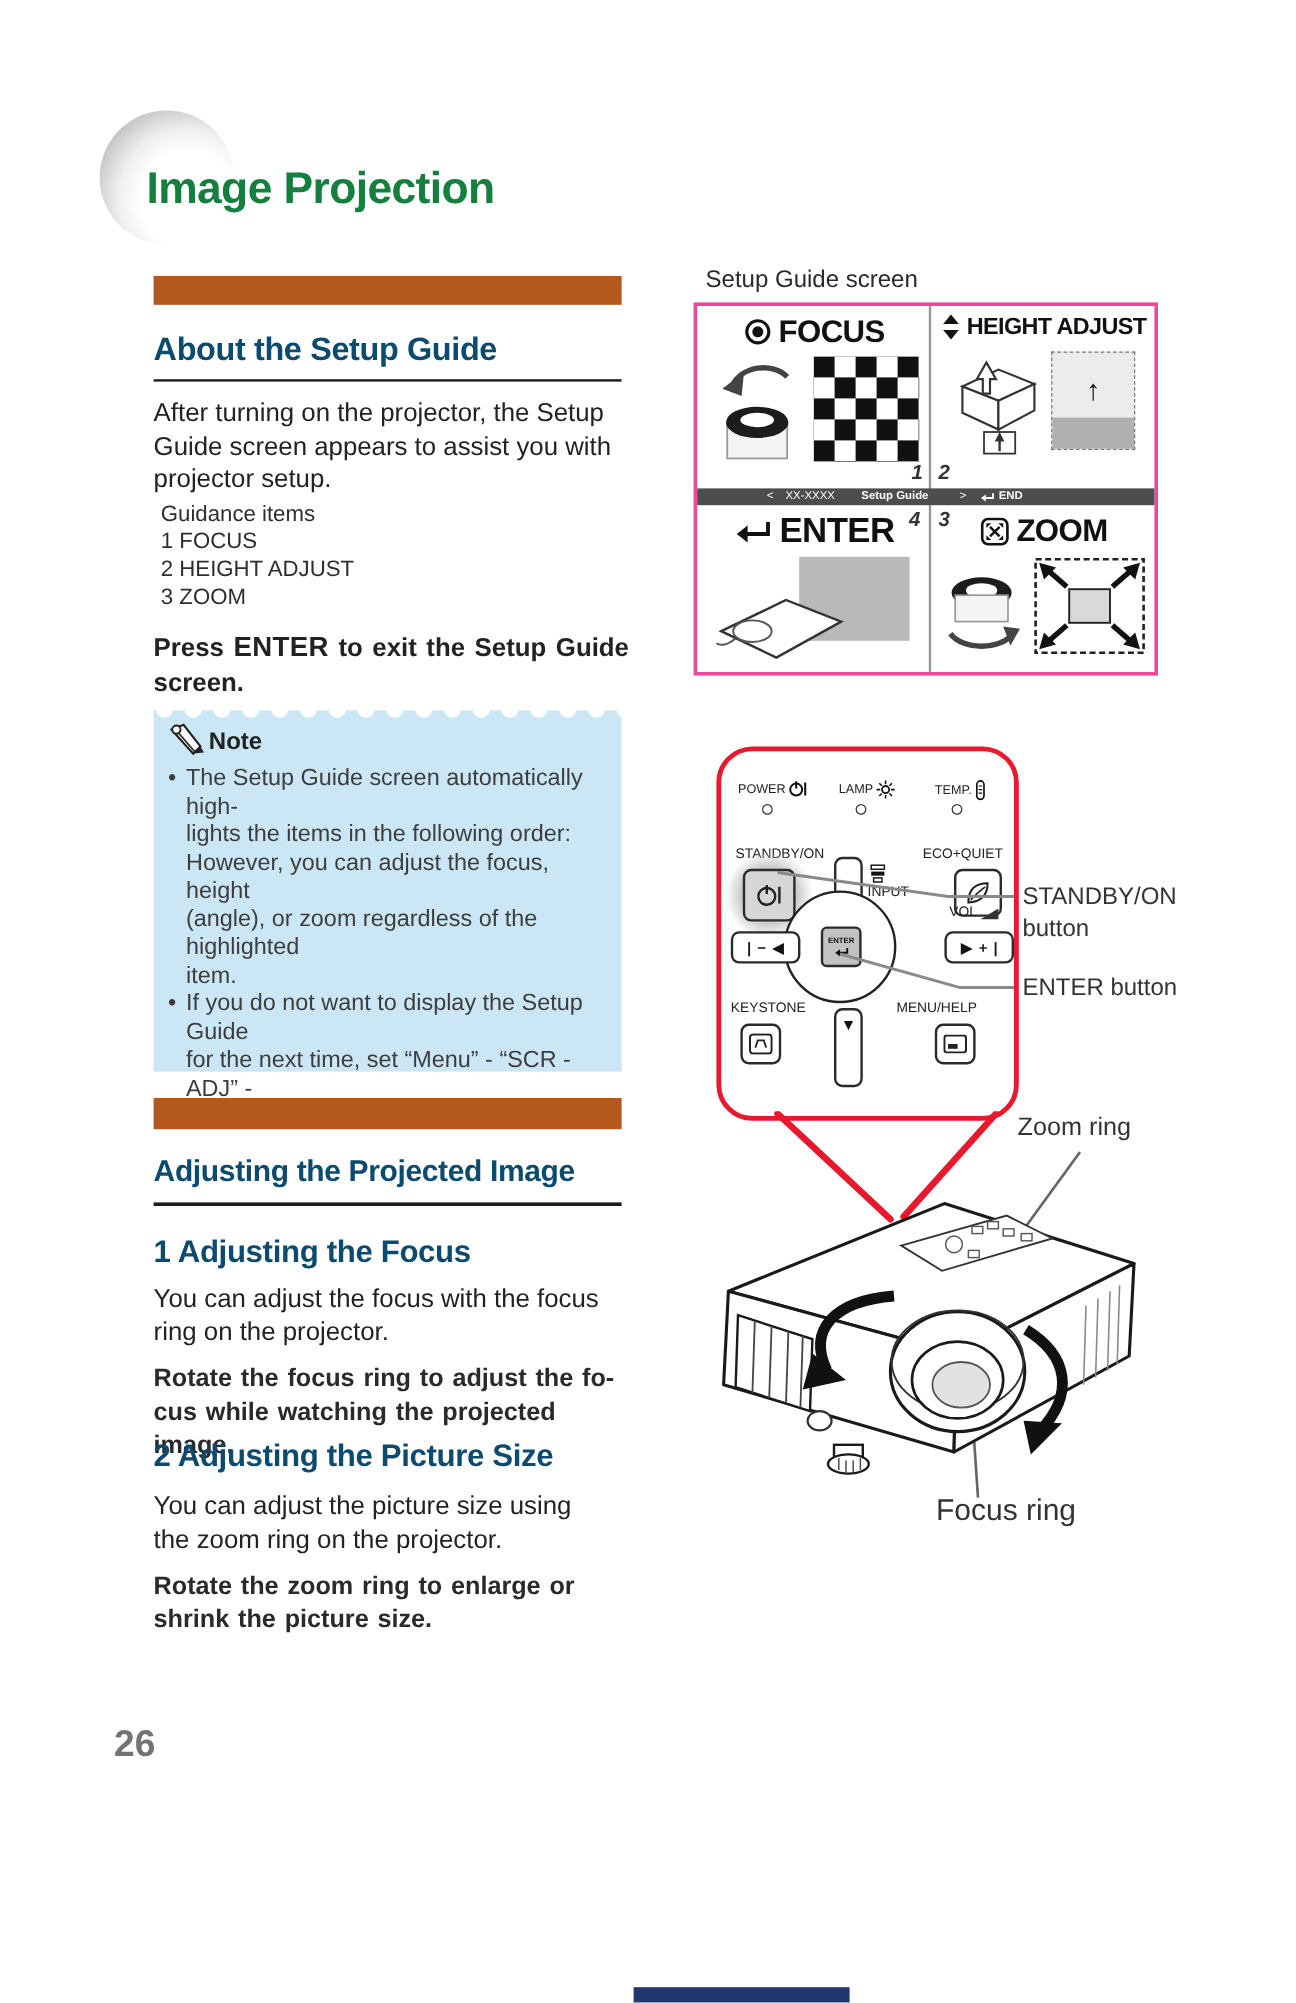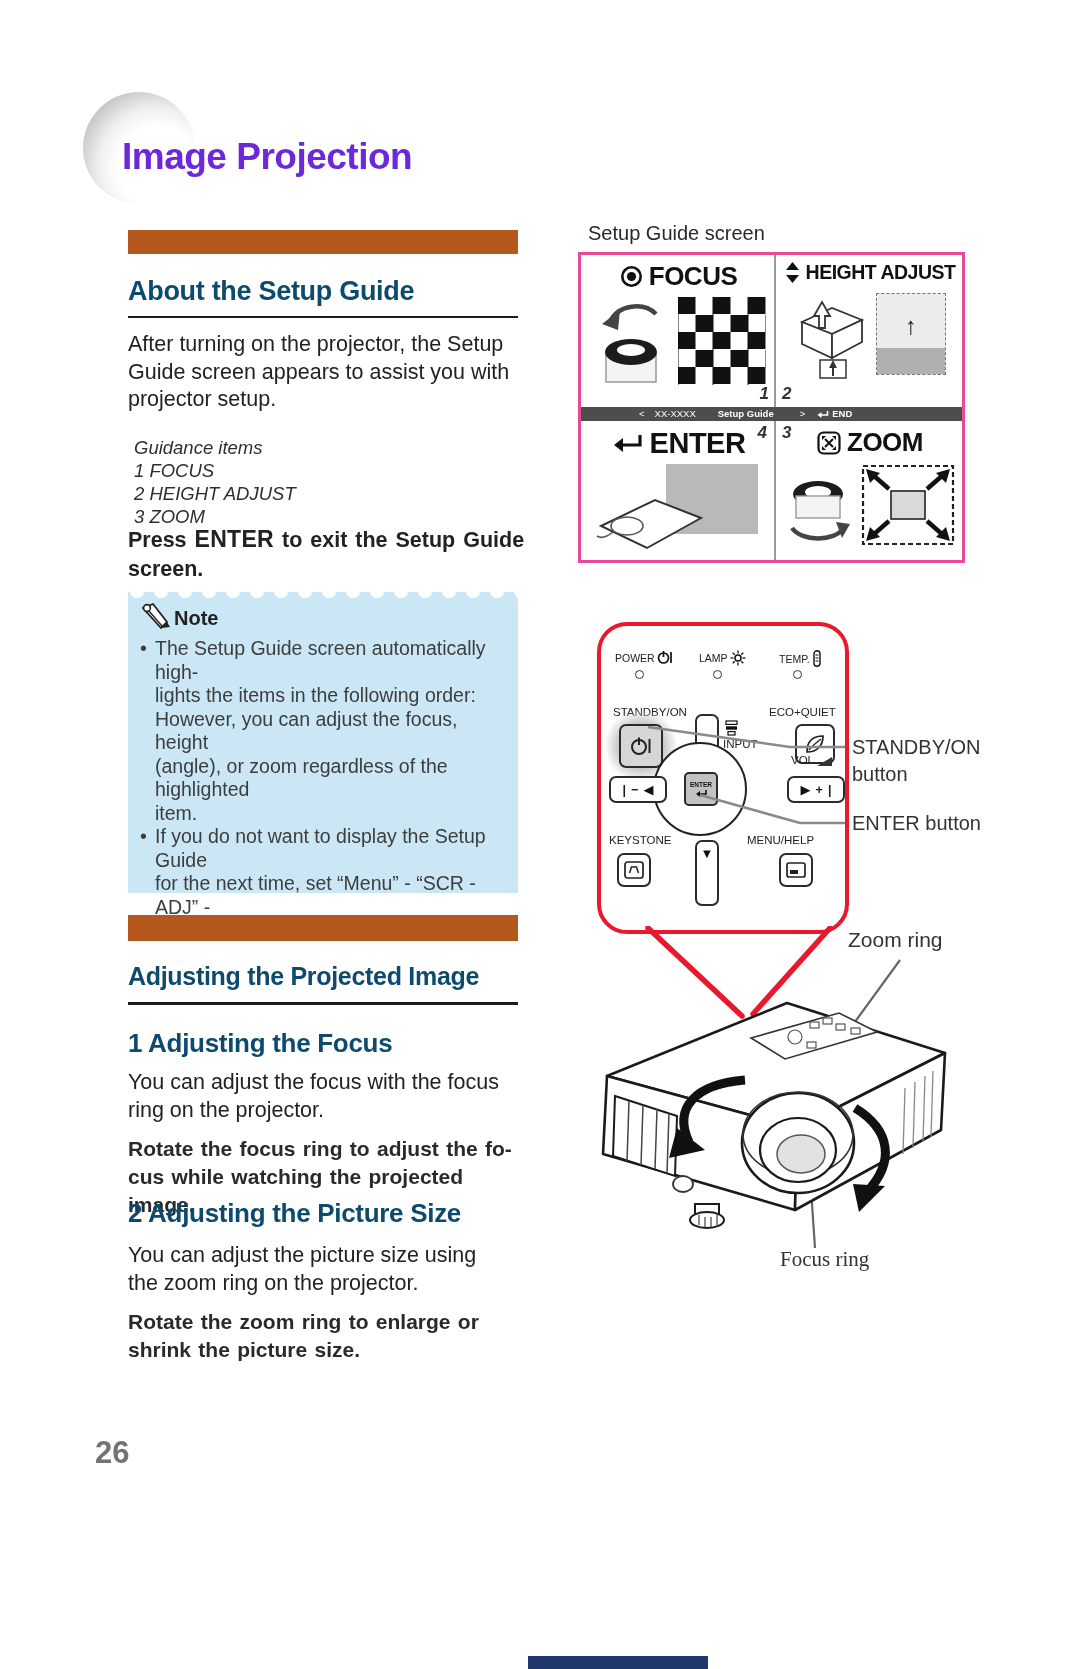--- a/index.html
+++ b/index.html
@@ -8,21 +8,21 @@
     position:relative; width:1080px; height:1669px; background:#fff;
     font-family:"Liberation Sans","DejaVu Sans",sans-serif; color:#1a1a1a; overflow:hidden;
   }
   .abs { position:absolute; }
 
   
   .title-circle {
     left:83px; top:92px; width:112px; height:112px; border-radius:50%;
     background: radial-gradient(circle at 66% 66%, #ffffff 38%, #efefef 56%, #bdbdbd 82%, #8f8f8f 100%);
   }
-  .page-title { left:122px; top:136px; font-size:37px; font-weight:bold; letter-spacing:-0.5px; color:#6d28d9; }
+  .page-title { left:122px; top:136px; font-size:37px; font-weight:bold; letter-spacing:-0.5px; color:#15803d; }
 
   
   .orange-bar { left:128px; width:390px; background:#b5581d; }
   .sec-heading { left:128px; width:392px; color:#0c4a6e; font-weight:bold; letter-spacing:-0.3px; }
   .rule { left:128px; width:390px; background:#1c1c1c; }
   .body-text { left:128px; width:398px; font-size:21.5px; line-height:27.5px; color:#222; }
   .small-list { left:134px; width:390px; font-size:18.5px; line-height:23px; color:#2e2e2e; }
   .press-block { left:128px; width:402px; font-size:21.5px; font-weight:bold; line-height:29px; color:#222; word-spacing:2px; }
   .press-key { font-size:23px; letter-spacing:0.3px; }
   .bold-text { left:128px; width:402px; font-size:21px; font-weight:bold; line-height:28px; color:#2a2a2a; word-spacing:1.5px; }
@@ -97,21 +97,21 @@
   <div class="abs title-circle"></div>
   <div class="abs page-title">Image Projection</div>
 
   <div class="abs orange-bar" style="top:230px;height:24px;"></div>
 
   <div class="abs sec-heading" style="top:276px;font-size:27px;">About the Setup Guide</div>
   <div class="abs rule" style="top:316px;height:2px;"></div>
 
   <div class="abs body-text" style="top:331px;">After turning on the projector, the Setup<br>Guide screen appears to assist you with<br>projector setup.</div>
 
-  <div class="abs small-list" style="top:436px;font-style:italic;">
+  <div class="abs small-list" style="top:416px;">
     <div>Guidance items</div>
     <div>1 FOCUS</div>
     <div>2 HEIGHT ADJUST</div>
     <div>3 ZOOM</div>
   </div>
 
   <div class="abs press-block" style="top:525px;">
     <div><span>Press </span><span class="press-key">ENTER</span><span> to exit the Setup Guide</span></div>
     <div>screen.</div>
   </div>
@@ -400,21 +400,21 @@
   </svg>
   <div class="abs callout-lbl" style="left:852px;top:734px;">STANDBY/ON<br>button</div>
   <div class="abs callout-lbl" style="left:852px;top:810px;text-align:right;">ENTER button</div>
 
   <svg class="abs" style="left:590px;top:926px;" width="280" height="100" viewBox="0 0 280 100">
     <line x1="58" y1="2" x2="152" y2="90" stroke="#e8192c" stroke-width="5.5" stroke-linecap="round"></line>
     <line x1="240" y1="2" x2="163" y2="88" stroke="#e8192c" stroke-width="5.5" stroke-linecap="round"></line>
   </svg>
 
   <div class="abs callout-lbl" style="left:848px;top:926px;font-size:21px;">Zoom ring</div>
-  <div class="abs callout-lbl" style="left:780px;top:1246px;font-size:21px;font-family:Liberation Serif, serif;">Focus ring</div>
+  <div class="abs callout-lbl" style="left:780px;top:1246px;font-size:25px;">Focus ring</div>
 
   <svg class="abs" style="left:555px;top:958px;" width="420" height="305" viewBox="0 0 420 305">
 
     <line x1="345" y1="2" x2="246" y2="138" stroke="#666" stroke-width="2.2"></line>
     <line x1="260" y1="290" x2="252" y2="172" stroke="#666" stroke-width="2.2"></line>
 
     <polygon points="52,118 232,45 390,95 242,170" fill="#fff" stroke="#1a1a1a" stroke-width="2.6" stroke-linejoin="round"></polygon>
     <polygon points="52,118 242,170 240,252 48,196" fill="#fff" stroke="#1a1a1a" stroke-width="2.6" stroke-linejoin="round"></polygon>
     <polygon points="390,95 242,170 240,252 386,172" fill="#fff" stroke="#1a1a1a" stroke-width="2.6" stroke-linejoin="round"></polygon>
 

